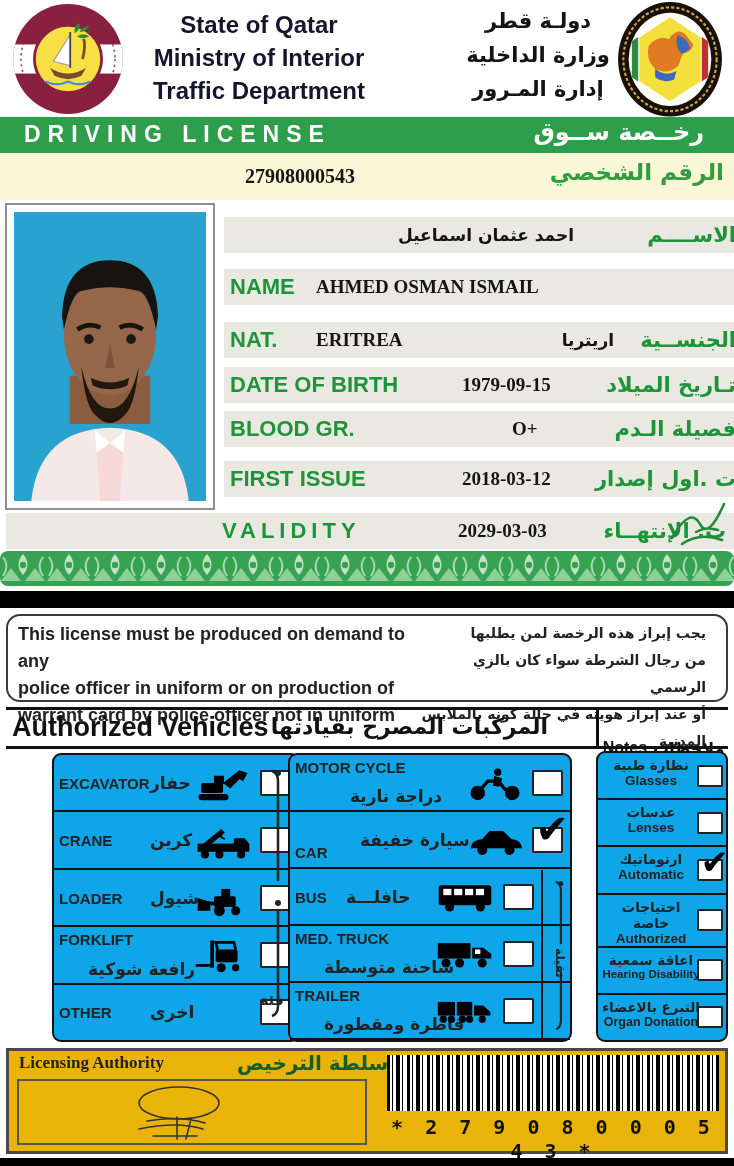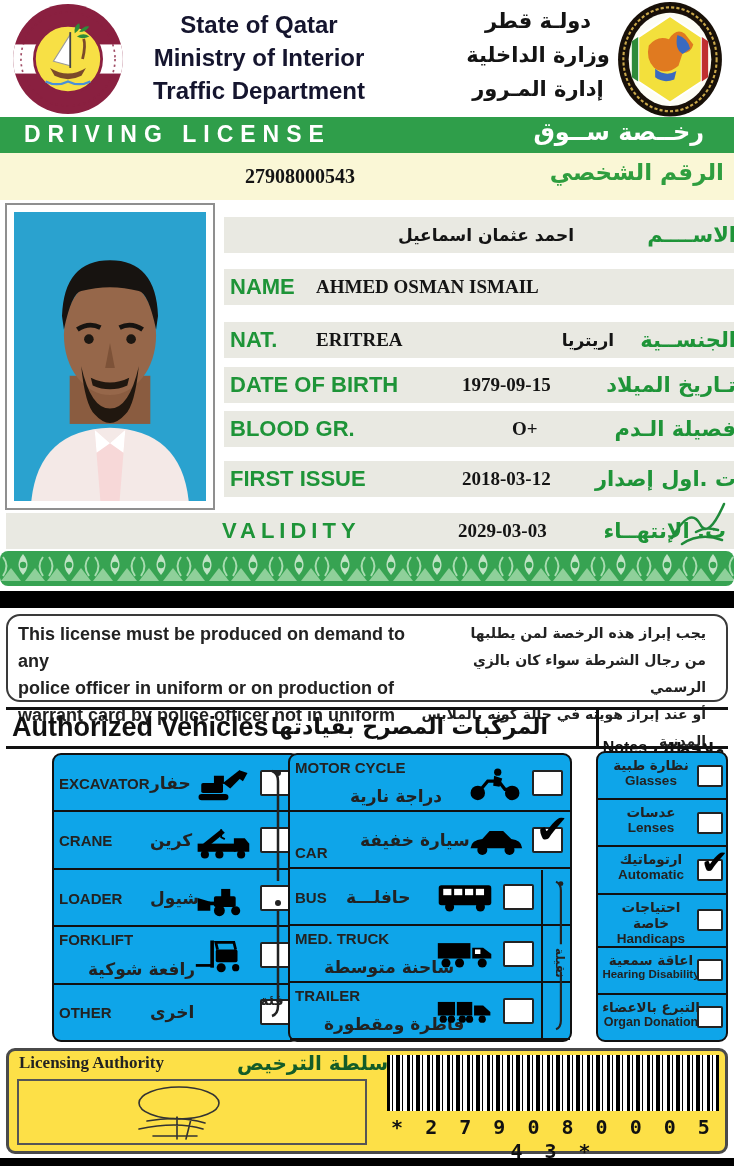--- a/index.html
+++ b/index.html
@@ -75,22 +75,22 @@
   .heavystrip{position:absolute;right:0;top:115px;bottom:0;width:27px;border-left:2.5px solid #111;}
   .bracketL{left:256px;top:753px;width:32px;height:289px;}
   .nrow{position:relative;flex:1;border-bottom:2.5px solid #111;text-align:center;}
   .nrow:last-child{border-bottom:none;}
   .n-ar{display:block;margin:4px 26px 0 4px;font-weight:bold;font-size:13.5px;color:#222;}
   .n-en{display:block;margin:0 26px 0 4px;font-weight:bold;font-size:13.5px;color:#222;}
   .ncbx{position:absolute;right:3px;top:50%;transform:translateY(-50%);width:26px;height:22px;}
   .ncbx .cbx{border-width:2px;}
   .ncbx .chk{font-size:34px;right:-6px;top:-14px;}
 
-  .bottom{left:6px;top:1048px;width:722px;height:106px;border:3px solid #4a4a4a;border-radius:9px;
-          box-sizing:border-box;background:#fde047;}
+  .bottom{left:6px;top:1048px;width:722px;height:106px;border:3px solid #4a4a4a;border-radius:0;
+          box-sizing:border-box;background:#eab308;}
   .lic-en{position:absolute;left:10px;top:2px;font-size:17px;font-weight:bold;color:#222;
           font-family:"Liberation Serif",serif;}
   .lic-ar{position:absolute;left:228px;top:0;font-size:20px;font-weight:bold;color:#145c28;}
   .sigbox{position:absolute;left:8px;top:28px;width:350px;height:66px;border:2px solid #555;
           box-sizing:border-box;}
   .sigbox svg{width:100%;height:100%;}
   .bars{position:absolute;left:378px;top:4px;width:332px;height:56px;
         background:repeating-linear-gradient(90deg,#000 0 3px,#fff 3px 5px,#000 5px 6px,#fff 6px 9px,
         #000 9px 13px,#fff 13px 15px,#000 15px 16px,#fff 16px 20px);}
   .bdigits{position:absolute;left:370px;top:64px;width:348px;text-align:center;font-weight:bold;
@@ -472,21 +472,21 @@
     <div class="nrow">
       <span class="n-ar ar" dir="rtl">ارتوماتيك</span>
       <span class="n-en">Automatic</span>
       <span class="cbxwrap ncbx">
           <span class="cbx"></span>
           <span class="chk">✔</span>
         </span>
     </div>
     <div class="nrow">
       <span class="n-ar ar" dir="rtl">احتياجات خاصة</span>
-      <span class="n-en">Handicaps</span>
+      <span class="n-en">Authorized</span>
       <span class="cbxwrap ncbx">
           <span class="cbx"></span>
           <span class="chk"></span>
         </span>
     </div>
     <div class="nrow">
       <span class="n-ar ar" dir="rtl">اعاقة سمعية</span>
       <span class="n-en" style="font-size:11.5px">Hearing Disability</span>
       <span class="cbxwrap ncbx">
           <span class="cbx"></span>

